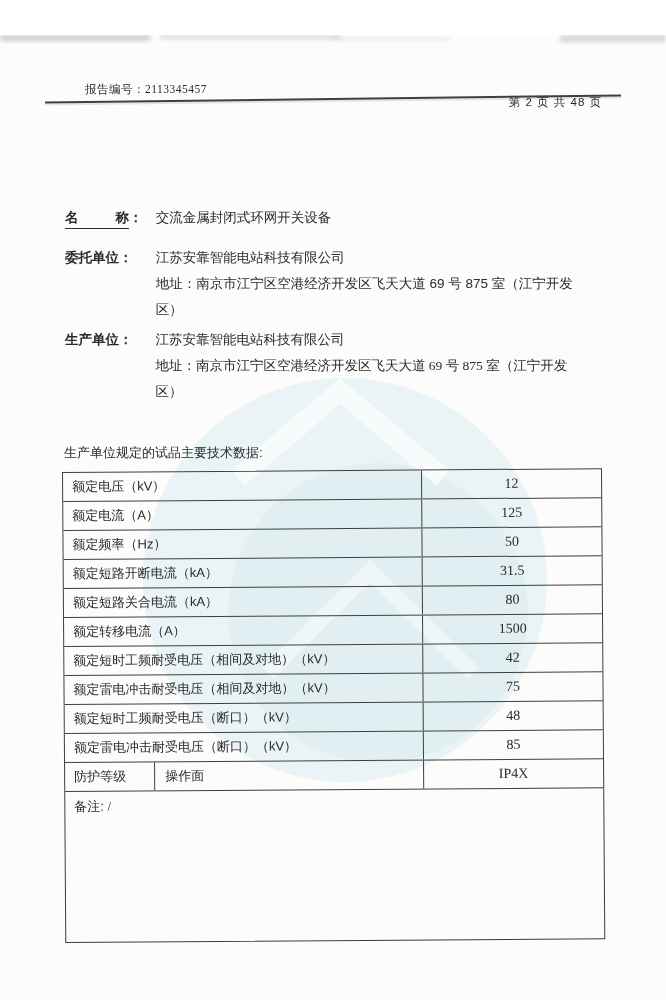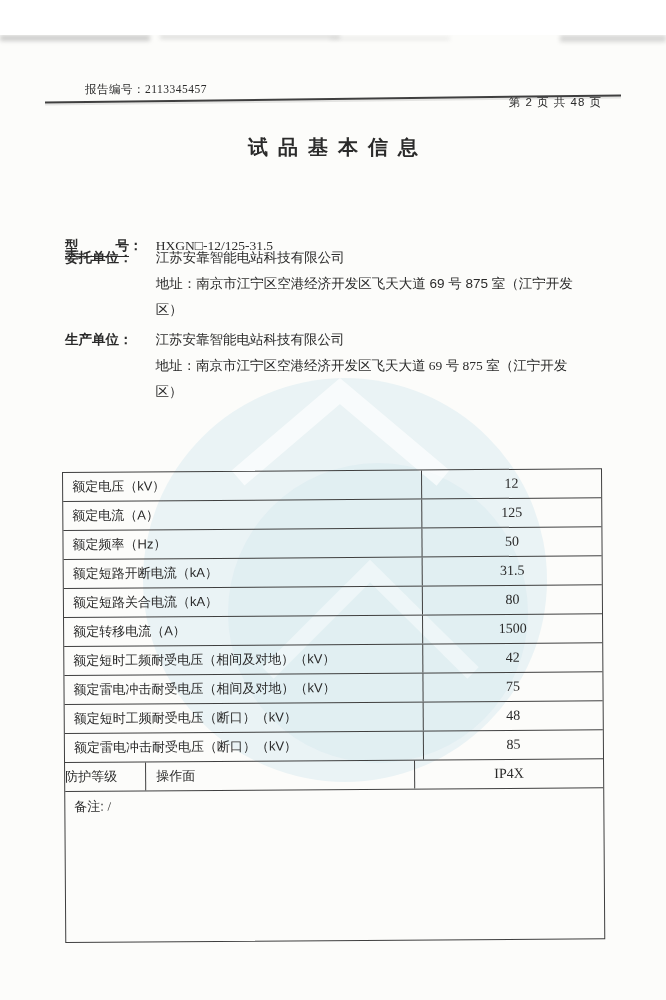--- a/index.html
+++ b/index.html
@@ -46,21 +46,21 @@
   .caption{position:absolute;left:64px;top:409px;font-size:13px;}
   .spec-table{position:absolute;left:62px;top:437px;width:538px;
     border:1.5px solid var(--border);transform:rotate(-.4deg);transform-origin:left top;
     background:transparent;}
   .trow{display:flex;height:28px;border-bottom:1px solid var(--border);}
   .tname{width:349px;border-right:1px solid var(--border);display:flex;align-items:center;
     padding-left:9px;font-size:13px;}
   .tval{flex:1;display:flex;align-items:center;justify-content:center;
     font-family:"Liberation Serif","DejaVu Serif",serif;font-size:14px;}
   .pcell1{width:80px;border-right:1px solid var(--border);display:flex;align-items:center;
-    font-size:13px;}
+    padding-left:9px;font-size:13px;}
   .pcell2{width:258px;border-right:1px solid var(--border);display:flex;align-items:center;
     padding-left:10px;font-size:13px;}
   .remark-row{height:144px;padding:6px 0 0 9px;font-size:13px;}
 </style>
 </head>
 <body>
 
 <div class="page">
 
   <div class="smudge sm1"></div>
@@ -74,46 +74,46 @@
     <path d="M110,105 L212,18 L315,105" fill="none" stroke="rgba(255,255,255,0.65)" stroke-width="20"></path>
     <path d="M140,300 L242,198 L345,300" fill="none" stroke="rgba(255,255,255,0.45)" stroke-width="16"></path>
   </svg>
 
   <div class="report-no">
     <span>报告编号：</span><span class="serif">2113345457</span>
   </div>
   <div class="page-info">第 2 页 共 48 页</div>
   <div class="header-rule"></div>
 
-  <div class="doc-title">试品基本信息</div>
 
+  <div class="f-row" style="top:170px;">
+    <span class="f-label"><span class="spread">名称</span><span>：</span></span>
+    <span class="f-value">交流金属封闭式环网开关设备</span>
+  </div>
 
-  <div class="f-row" style="top:198px;">
-    <span class="f-label"><span class="spread">型号</span><span>：</span></span>
-    <span class="f-value serif">HXGN□-12/125-31.5</span>
-  </div>
 
   <div class="f-row" style="top:210px;">
     <span class="f-label">委托单位：</span>
     <span class="f-multi">
       <div>江苏安靠智能电站科技有限公司</div>
       <div>地址：南京市江宁区空港经济开发区飞天大道 69 号 875 室（江宁开发</div>
       <div>区）</div>
     </span>
   </div>
 
   <div class="f-row" style="top:292px;font-family:Liberation Serif, serif;">
     <span class="f-label">生产单位：</span>
     <span class="f-multi">
       <div>江苏安靠智能电站科技有限公司</div>
       <div>地址：南京市江宁区空港经济开发区飞天大道 69 号 875 室（江宁开发</div>
       <div>区）</div>
     </span>
   </div>
 
+  <div class="caption">生产单位规定的试品主要技术数据:</div>
 
   <div class="spec-table">
     <div class="trow">
       <div class="tname">额定电压（kV）</div>
       <div class="tval">12</div>
     </div>
     <div class="trow">
       <div class="tname">额定电流（A）</div>
       <div class="tval">125</div>
     </div>

